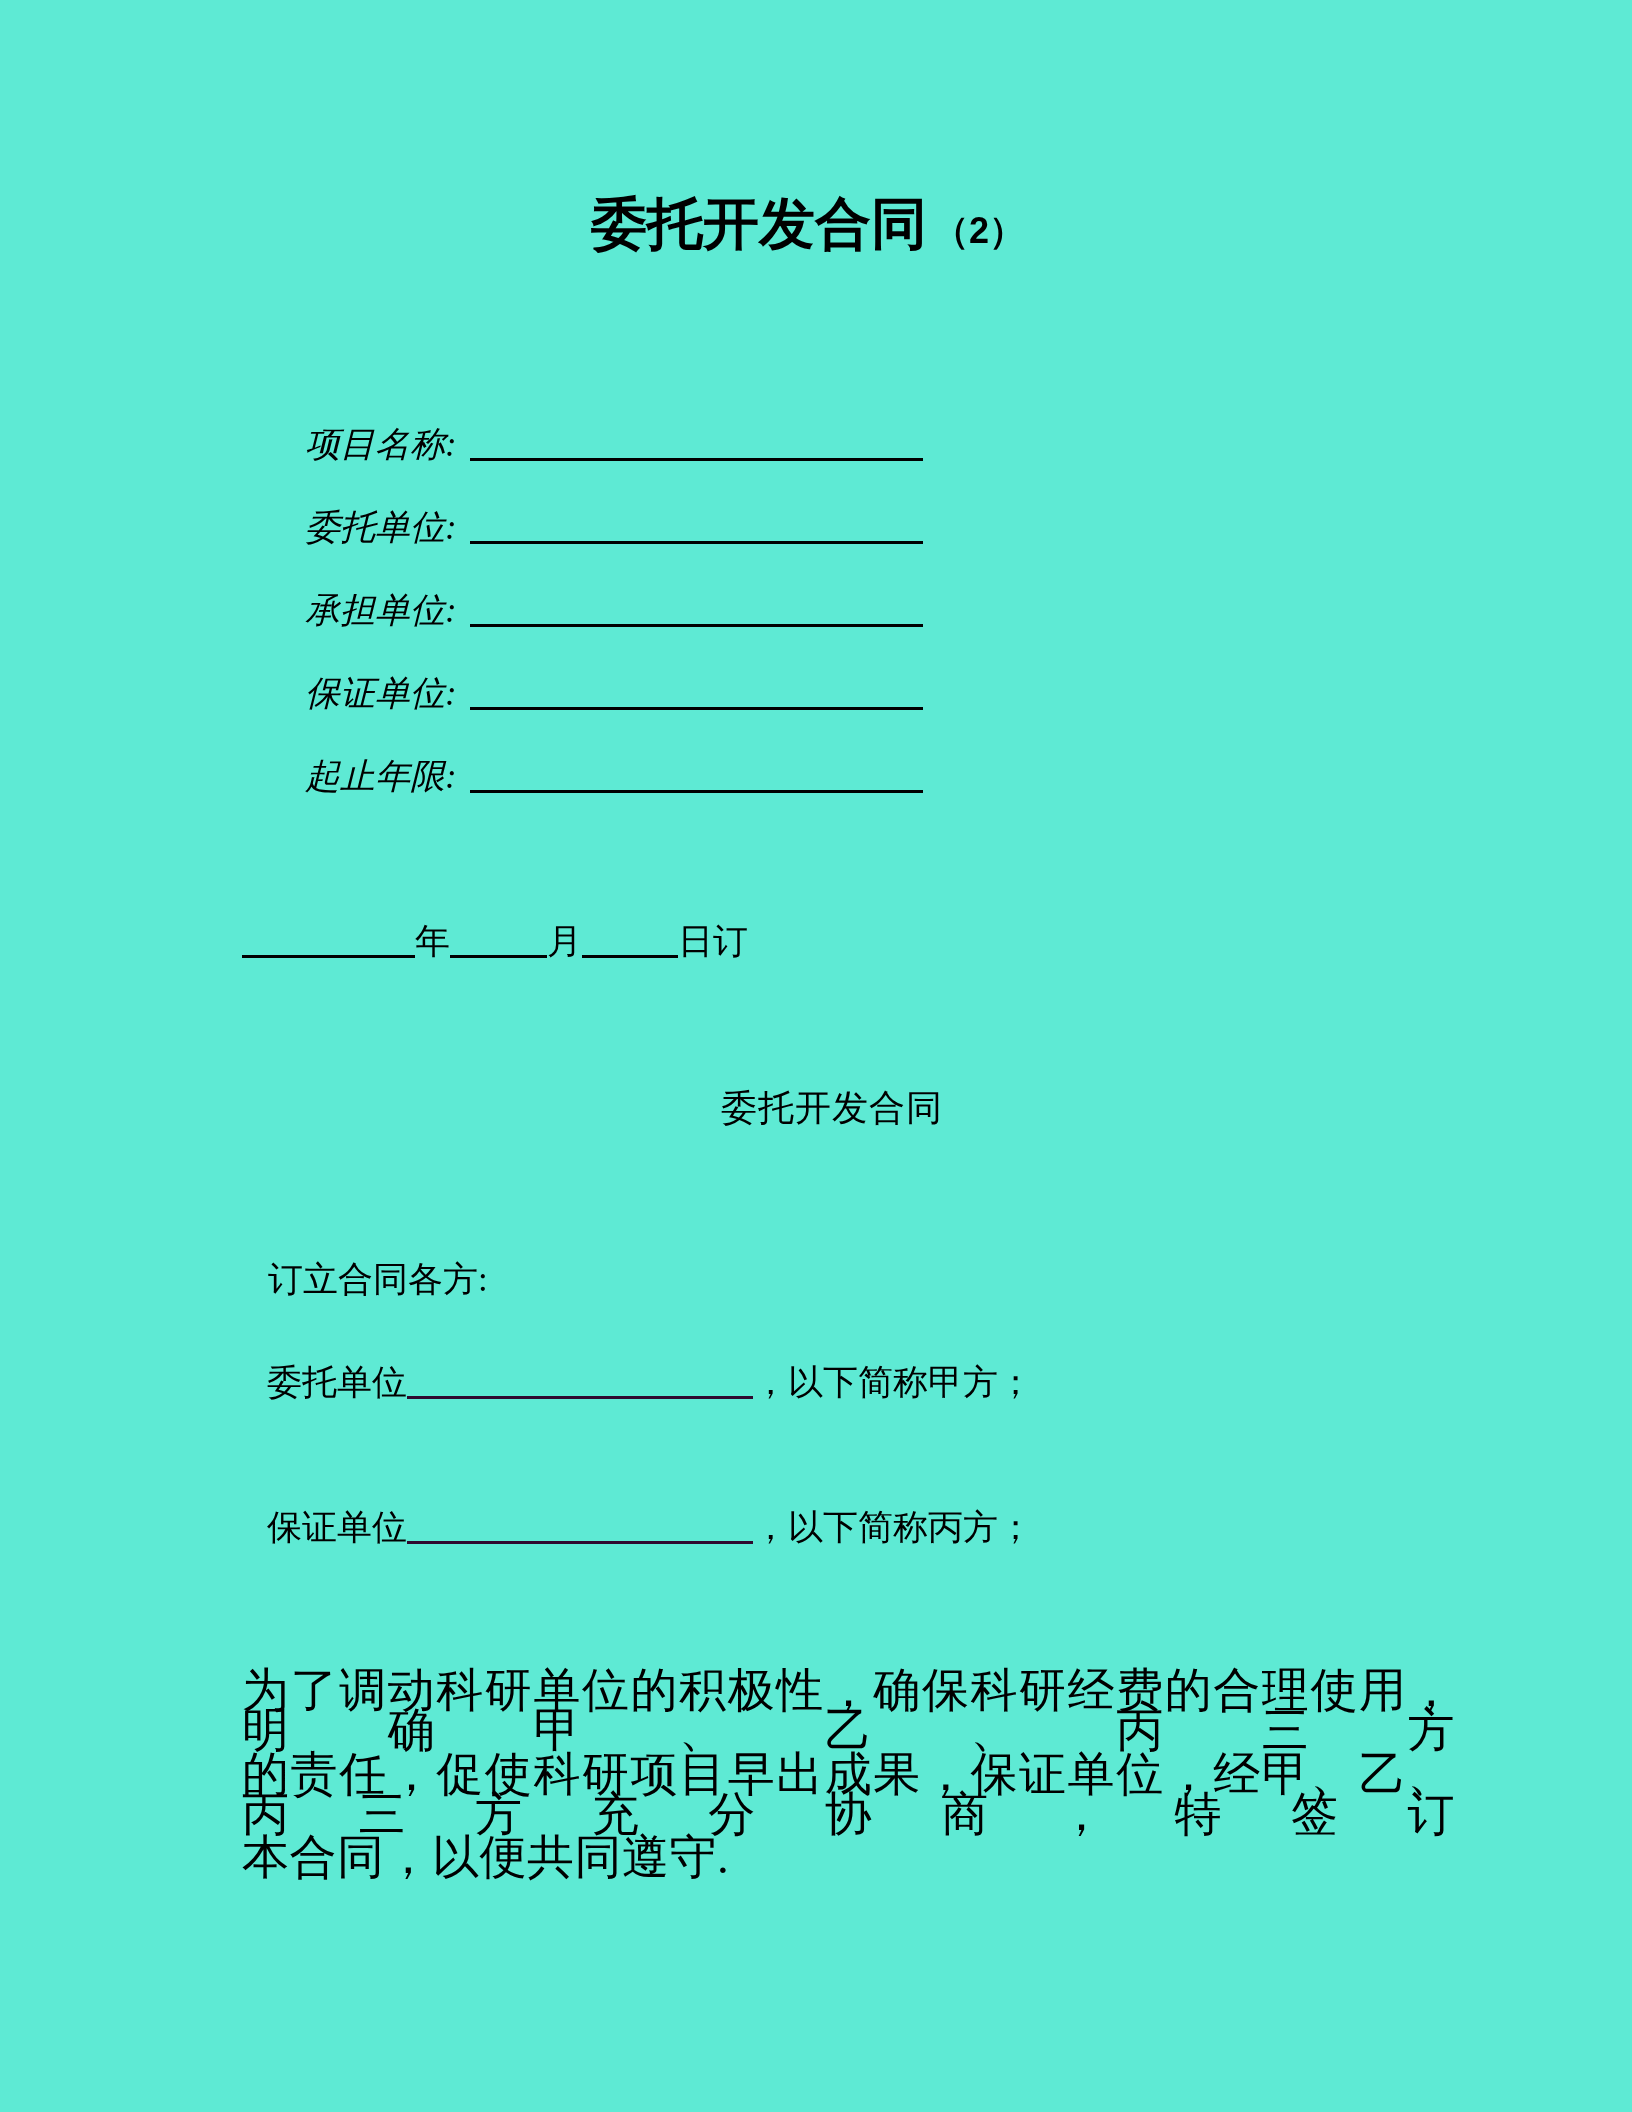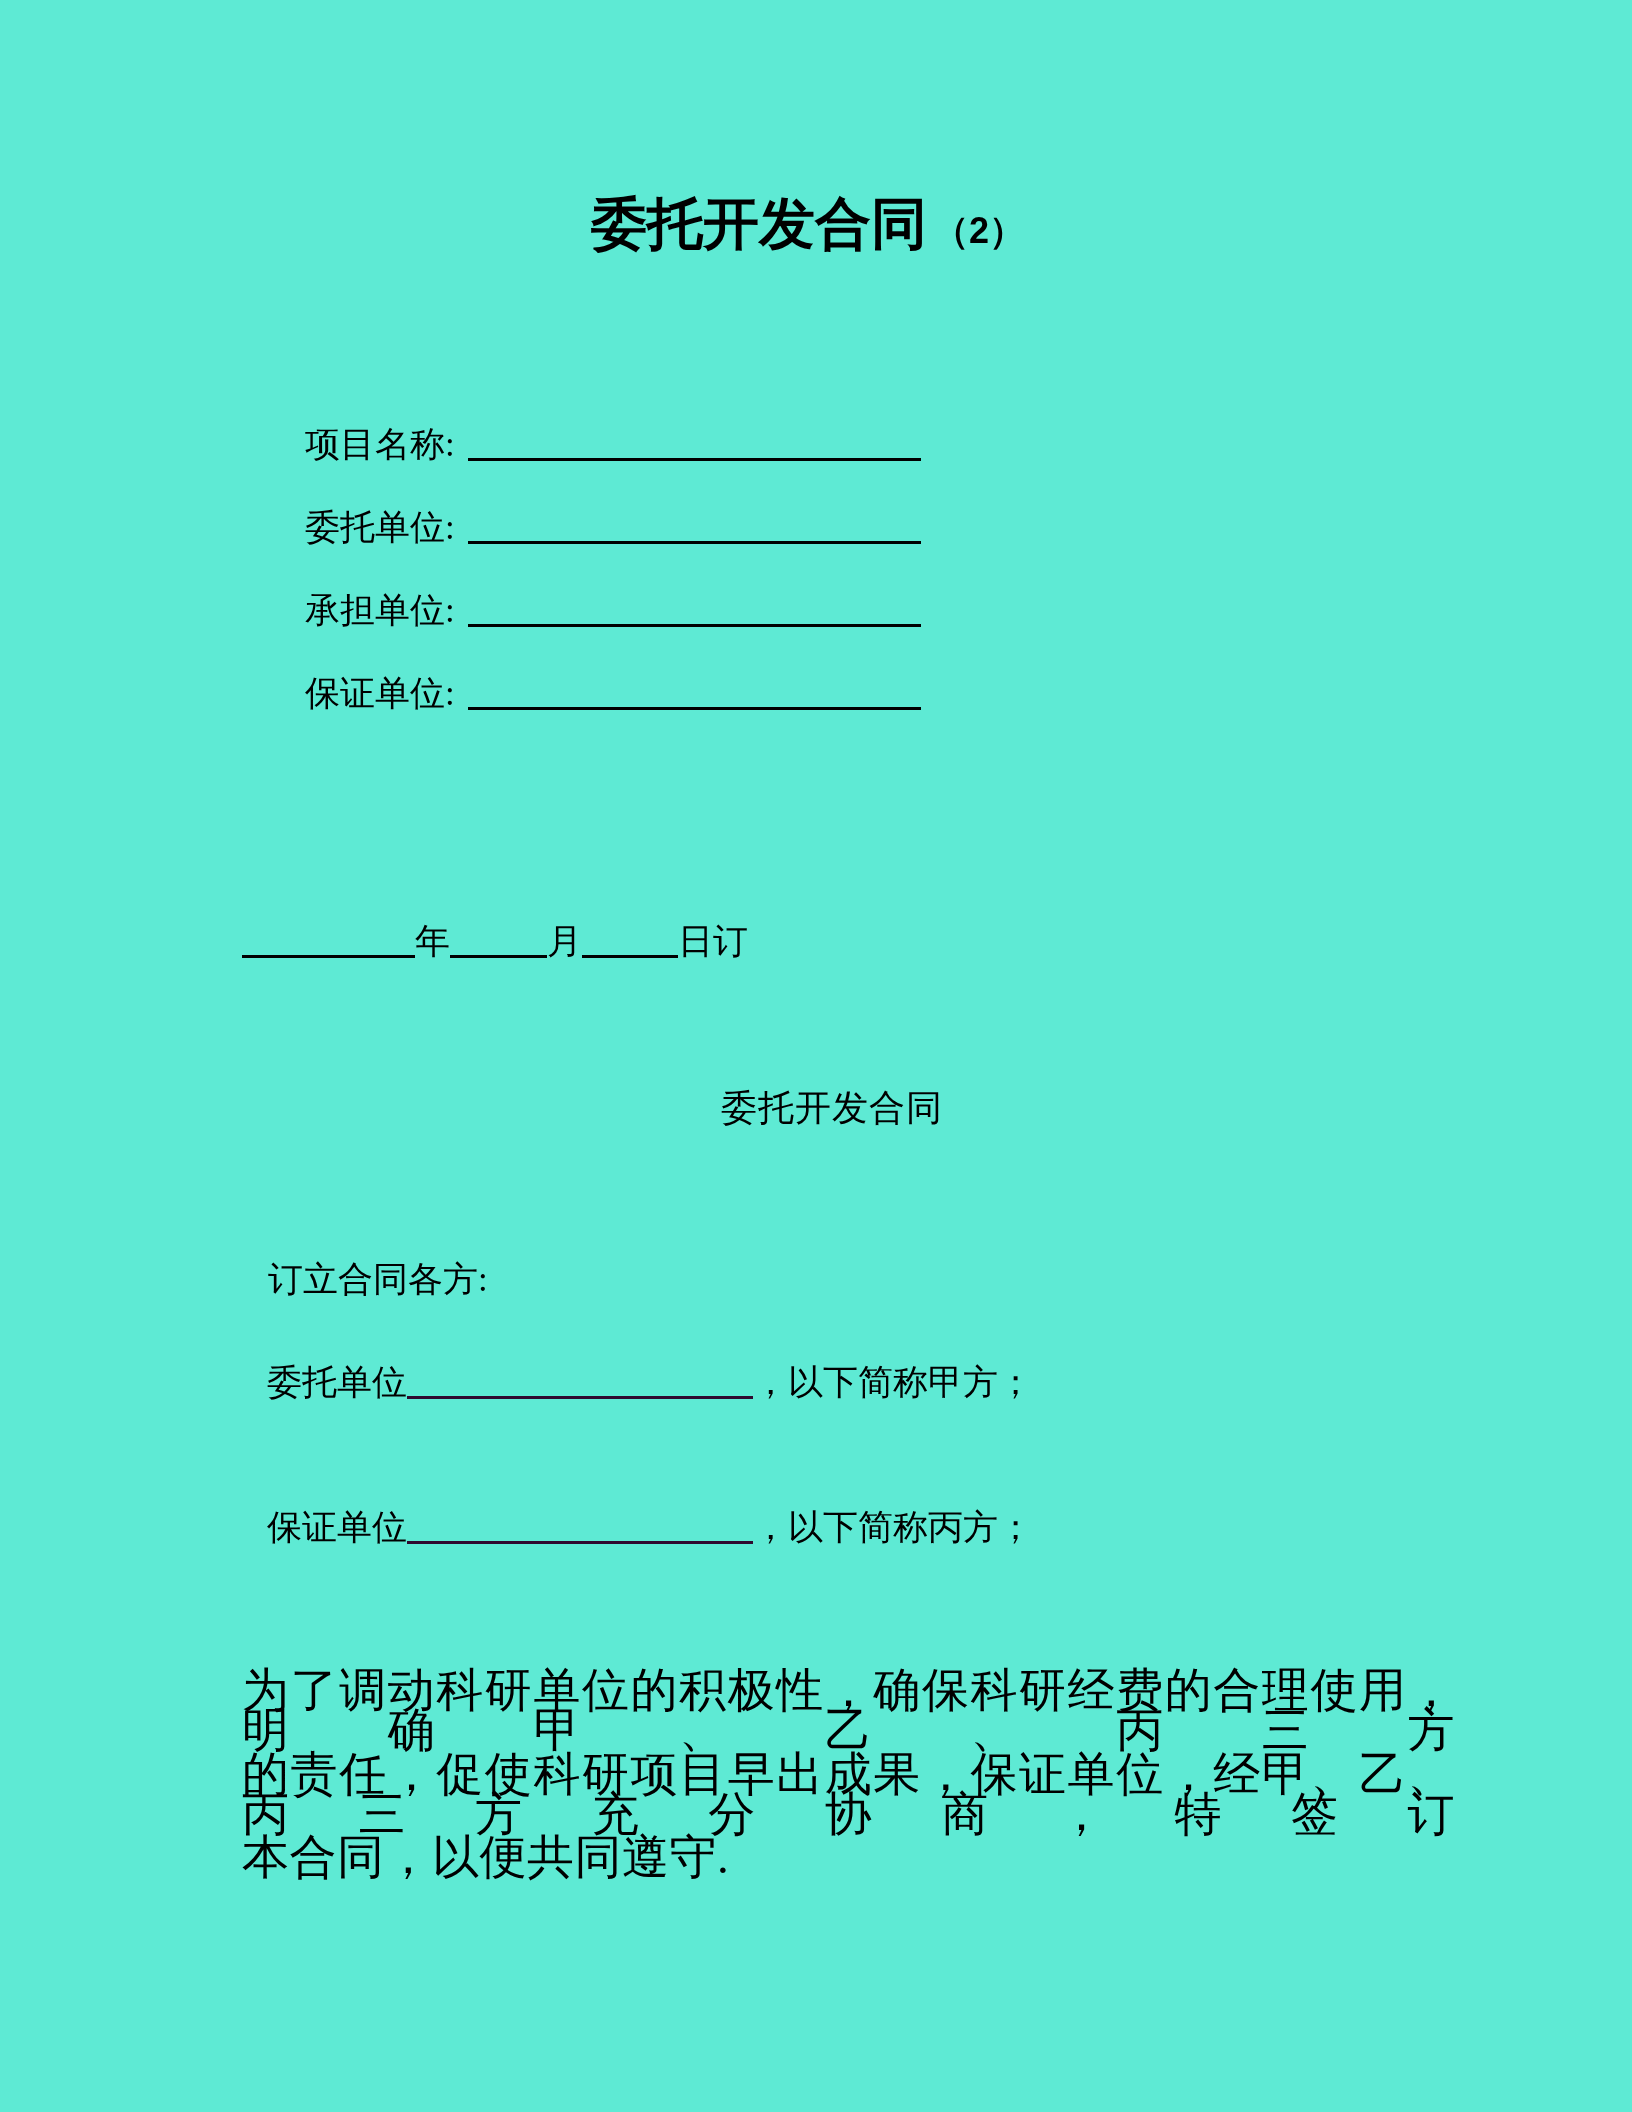--- a/index.html
+++ b/index.html
@@ -40,21 +40,21 @@
   }
 
   
   .blank {
     display: inline-block;
     height: 0;
     border-bottom: 3px solid #000000;
     position: relative;
     top: 5px;
   }
-  .field-row { left: 305px; }
+  .field-row { left: 305px; font-style: italic; }
   .field-row .blank { width: 453px; margin-left: 13px; }
 
   
   .date-row { left: 242px; text-align: right; }
   .date-row .blank.b1 { width: 173px; }
   .date-row .blank.b2 { width: 97px; }
   .date-row .blank.b3 { width: 96px; }
 
   
   .subtitle {
@@ -97,20 +97,23 @@
   </div>
   <div class="abs line field-row" style="top:508px">
     <span>委托单位:</span><span class="blank"></span>
   </div>
   <div class="abs line field-row" style="top:591px">
     <span>承担单位:</span><span class="blank"></span>
   </div>
   <div class="abs line field-row" style="top:674px">
     <span>保证单位:</span><span class="blank"></span>
   </div>
+  <div class="abs line field-row" style="top:757px">
+    <span>起止年限:</span><span class="blank"></span>
+  </div>
 
   <div class="abs line date-row" style="top:922px">
     <span class="blank b1"></span><span>年</span><span class="blank b2"></span><span>月</span><span class="blank b3"></span><span>日订</span>
   </div>
 
   <div class="abs subtitle">委托开发合同</div>
 
   <div class="abs line parties-heading">订立合同各方:</div>
 
   <div class="abs line party-row" style="top:1363px">

